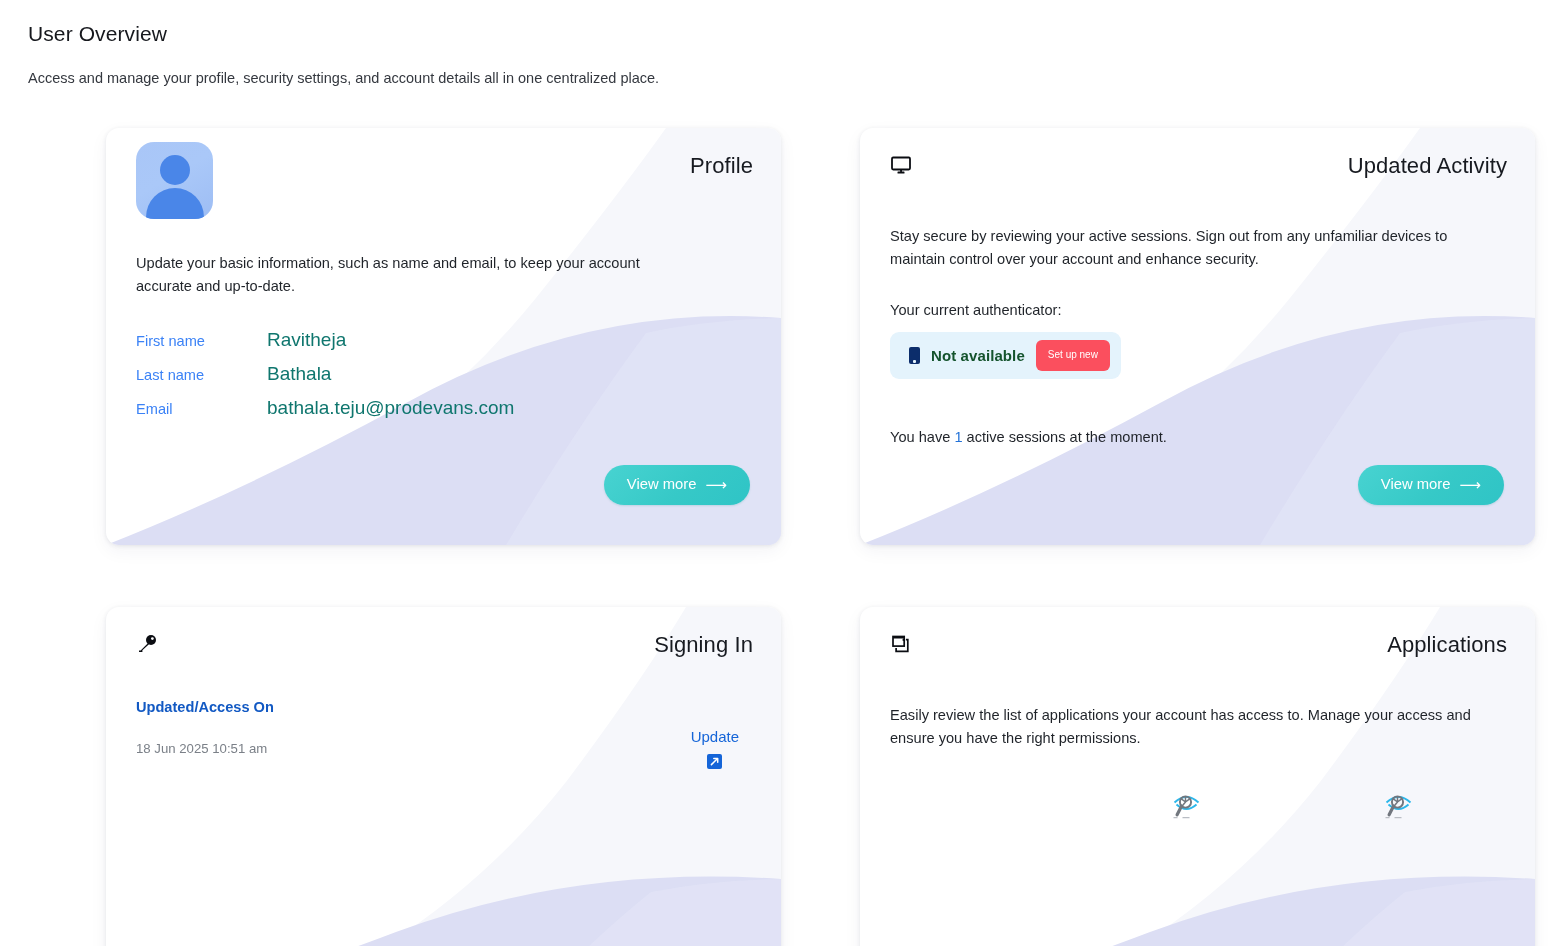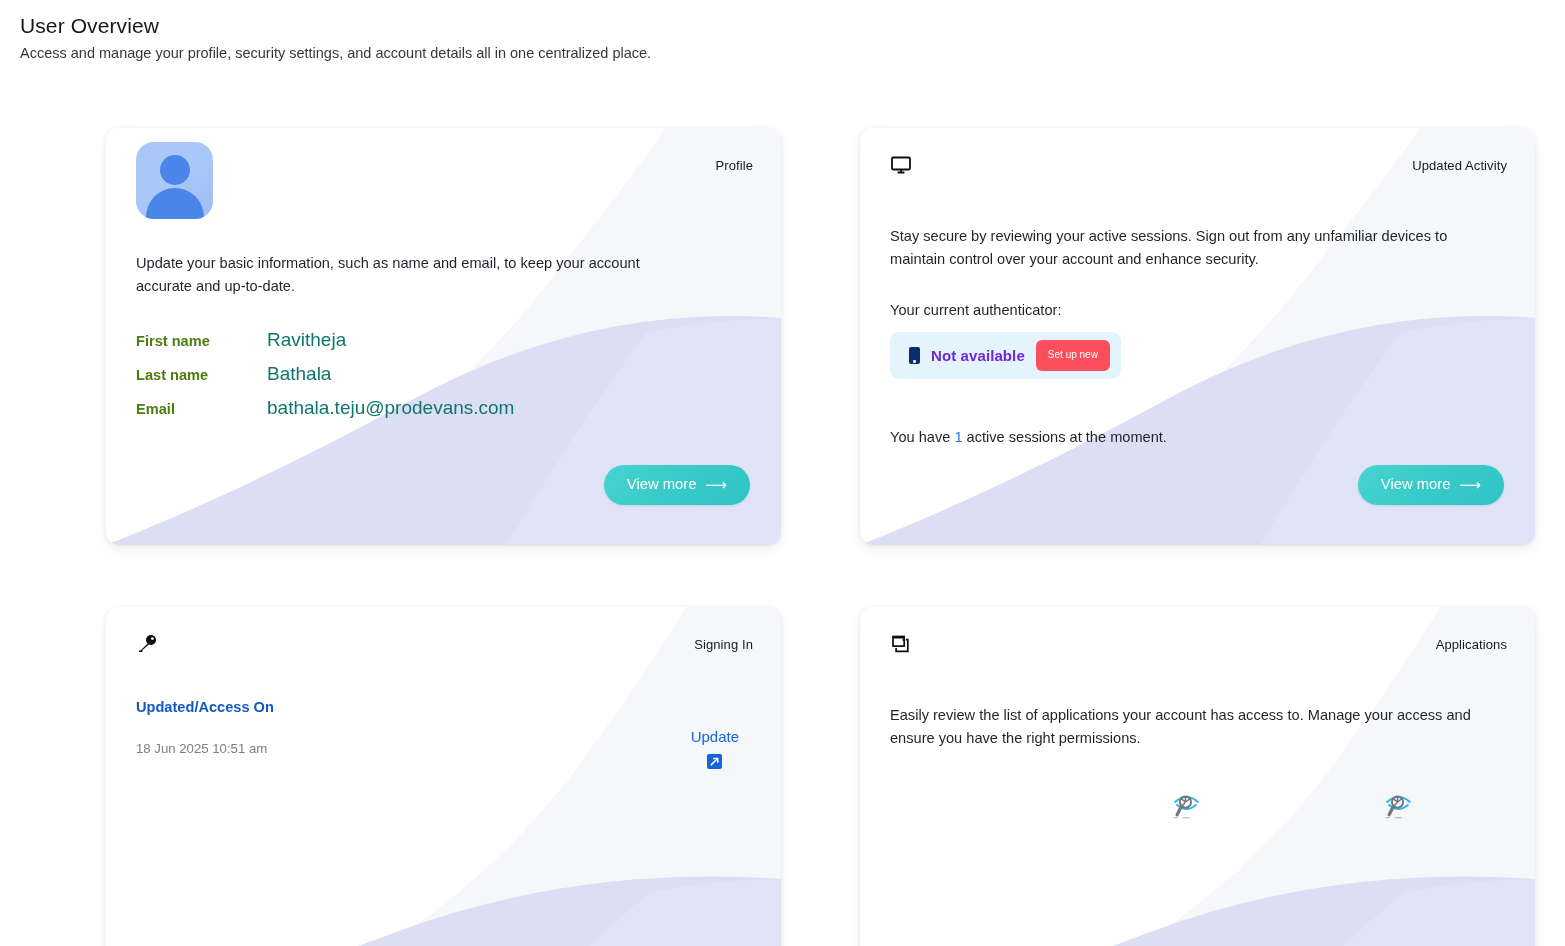--- a/index.html
+++ b/index.html
@@ -10,37 +10,37 @@
     overflow: hidden;
     background: #ffffff;
     font-family: "Liberation Sans", sans-serif;
     -webkit-font-smoothing: antialiased;
   }
 
   .page {
     position: relative;
     width: 1565px;
     height: 864px;
-    padding: 0;
+    padding: 8px;
   }
 
   
   .page-header { padding: 12px 0 0 20px; }
   .page-title {
     font-size: 21px;
     color: #16181d;
     font-weight: 400;
     letter-spacing: .1px;
     line-height: 28px;
   }
   .page-subtitle {
     font-size: 14.5px;
     color: #34383f;
     font-weight: 400;
-    margin-top: 3px;
+    margin-top: 20px;
     line-height: 20px;
   }
 
   
   .card-grid {
     position: absolute;
     left: 106px;
     top: 128px;
     width: 1429px;
     display: grid;
@@ -66,21 +66,21 @@
   .card-inner { position: relative; z-index: 2; height: 100%; }
 
   
   .card-head {
     display: flex;
     align-items: flex-start;
     justify-content: space-between;
     min-height: 30px;
   }
   .card-title {
-    font-size: 13px;
+    font-size: 22px;
     color: #171a20;
     font-weight: 400;
     line-height: 24px;
     letter-spacing: .1px;
   }
   .head-icon { width: 26px; height: 26px; display: block; color: #0b0d12; }
   .head-icon svg { display: block; }
 
   
   .avatar {
@@ -120,22 +120,22 @@
   .fields { margin-top: 31px; }
   .field-row {
     display: flex;
     align-items: baseline;
     height: 34px;
   }
   .field-label {
     width: 131px;
     flex: 0 0 131px;
     font-size: 14.6px;
-    font-weight: 700;
-    color: #4d7c0f;
+    font-weight: 400;
+    color: #3b82f6;
   }
   .field-value {
     font-size: 19px;
     color: #0f766e;
     font-weight: 400;
   }
 
   
   .view-more {
     position: absolute;
@@ -187,21 +187,21 @@
     content: "";
     position: absolute;
     left: 3.5px; bottom: 1.5px;
     width: 3px; height: 3px;
     border-radius: 1px;
     background: #e4f3fc;
   }
   .auth-status {
     font-size: 15px;
     font-weight: 700;
-    color: #6d28d9;
+    color: #14532d;
     letter-spacing: .1px;
     text-align: right;
   }
   .setup-btn {
     background: #fb4f5e;
     color: #ffffff;
     border: none;
     border-radius: 6px;
     padding: 7px 12px 8px 12px;
     font-size: 10px;

